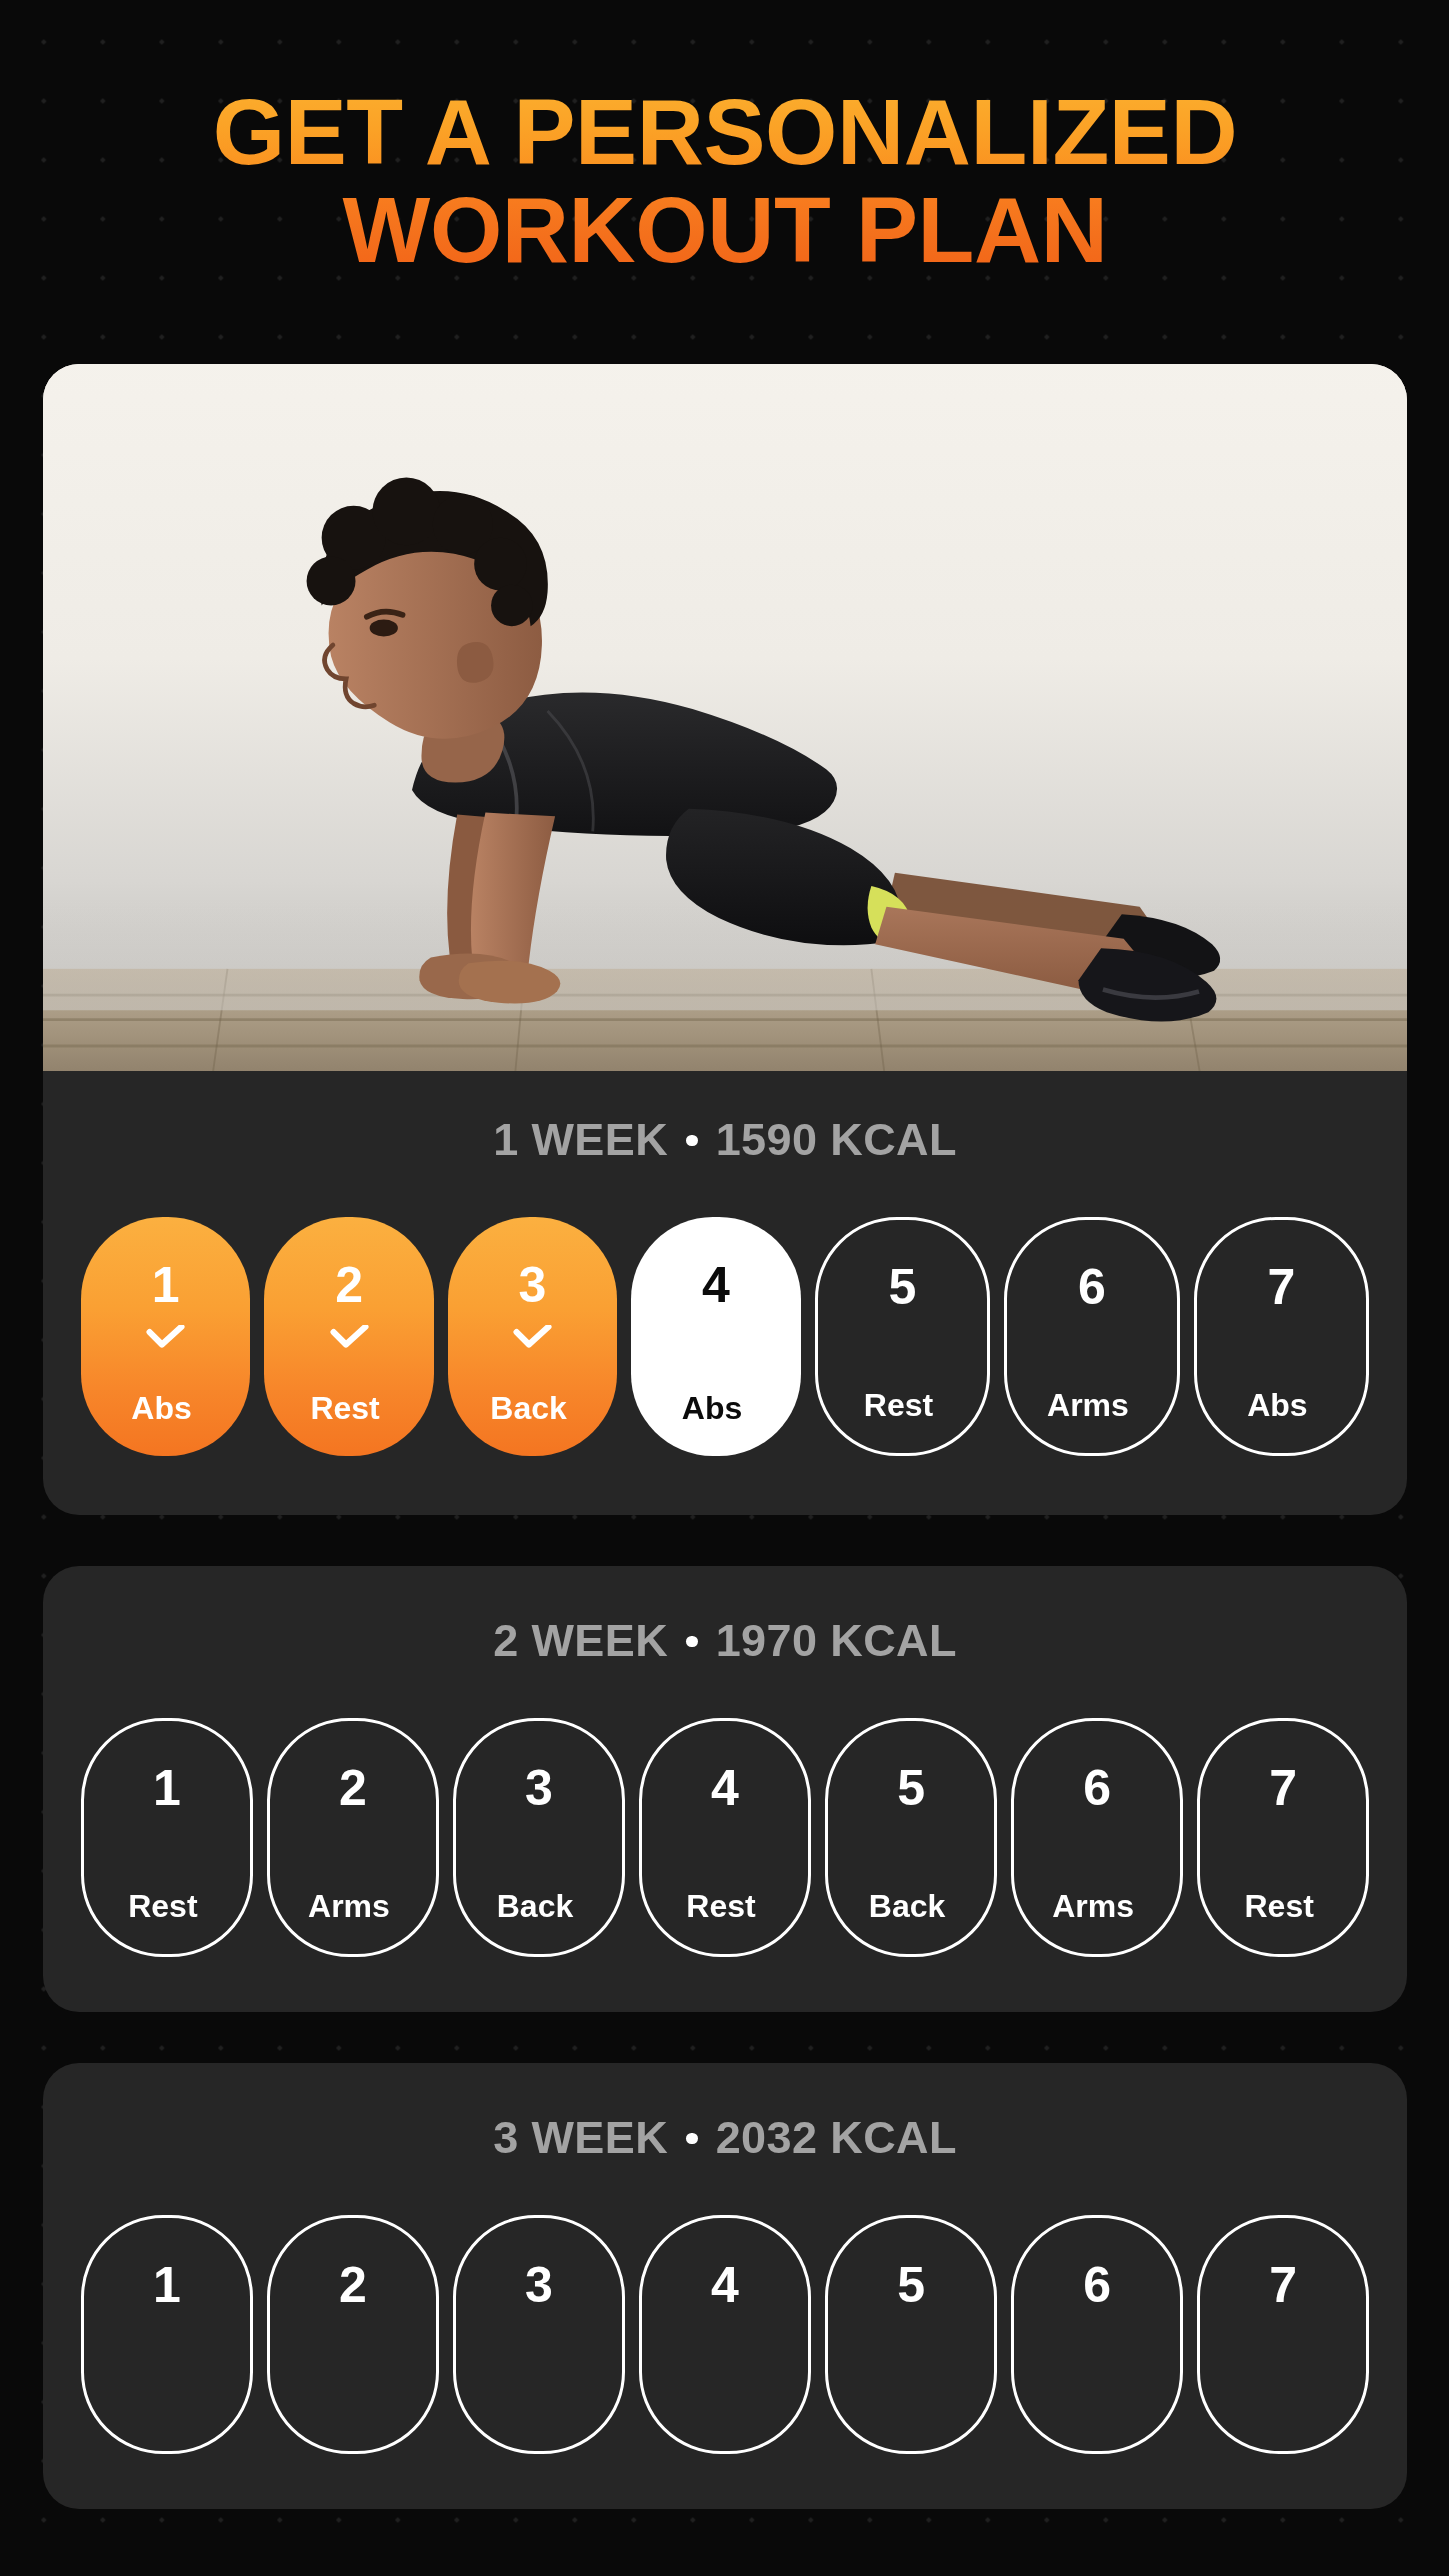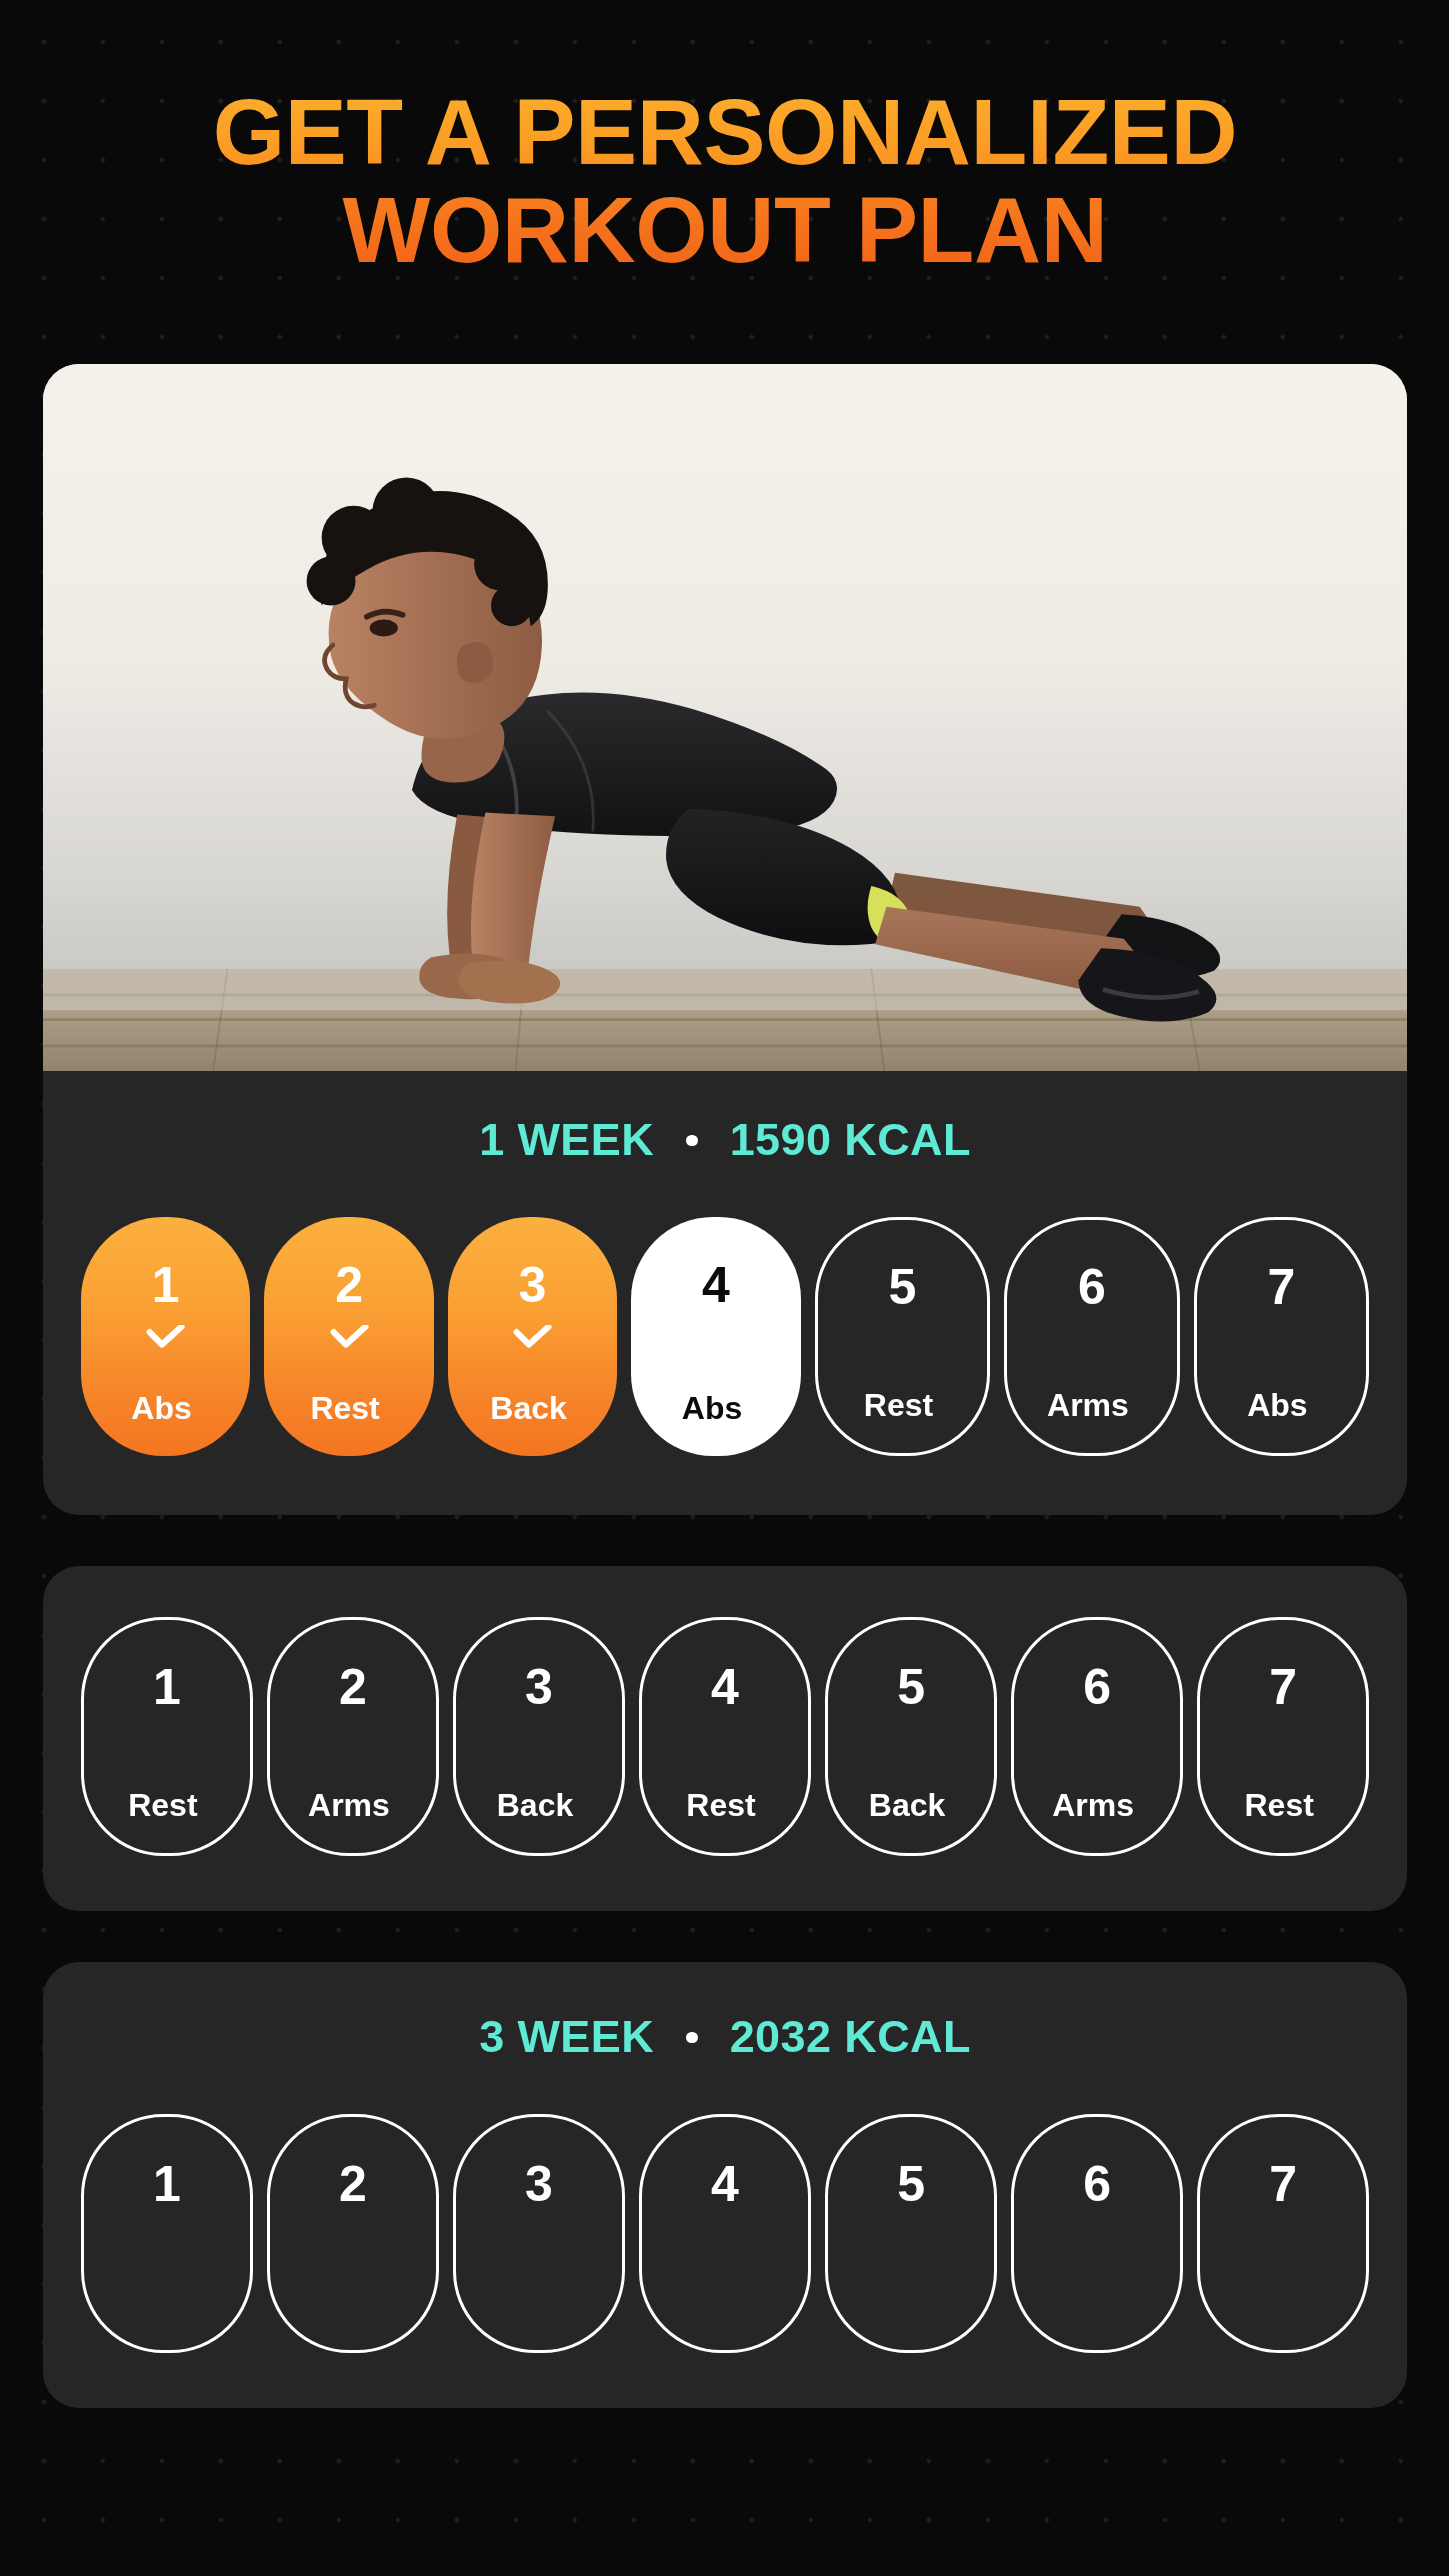--- a/index.html
+++ b/index.html
@@ -82,23 +82,23 @@
     overflow:hidden;
     background:#E9E6DF;
   }
   .hero svg { display:block; width:100%; height:100%; }
 
   
   .week-head {
     display:flex;
     align-items:center;
     justify-content:center;
-    gap:32px;
+    gap:18px;
     padding:49px 0 0;
-    color:#5eead4;
+    color:#a3a3a3;
     font-size:45px;
     font-weight:bold;
     letter-spacing:0.4px;
     white-space:nowrap;
   }
   .week-card.has-hero .week-head { padding-top:43px; }
   .week-head .dot {
     width:11.6px; height:11.6px;
     border-radius:50%;
     background:#FFFFFF;
@@ -325,20 +325,25 @@
               <span class="num">6</span>
               <span class="label">Arms</span>
             </div>
             <div class="day todo">
               <span class="num">7</span>
               <span class="label">Abs</span>
             </div>
           </div>
         </section>
         <section class="week-card">
+          <div class="week-head">
+            <span>2 WEEK</span>
+            <span class="dot"></span>
+            <span>1970 KCAL</span>
+          </div>
           <div class="days">
             <div class="day todo">
               <span class="num">1</span>
               <span class="label">Rest</span>
             </div>
             <div class="day todo">
               <span class="num">2</span>
               <span class="label">Arms</span>
             </div>
             <div class="day todo">

